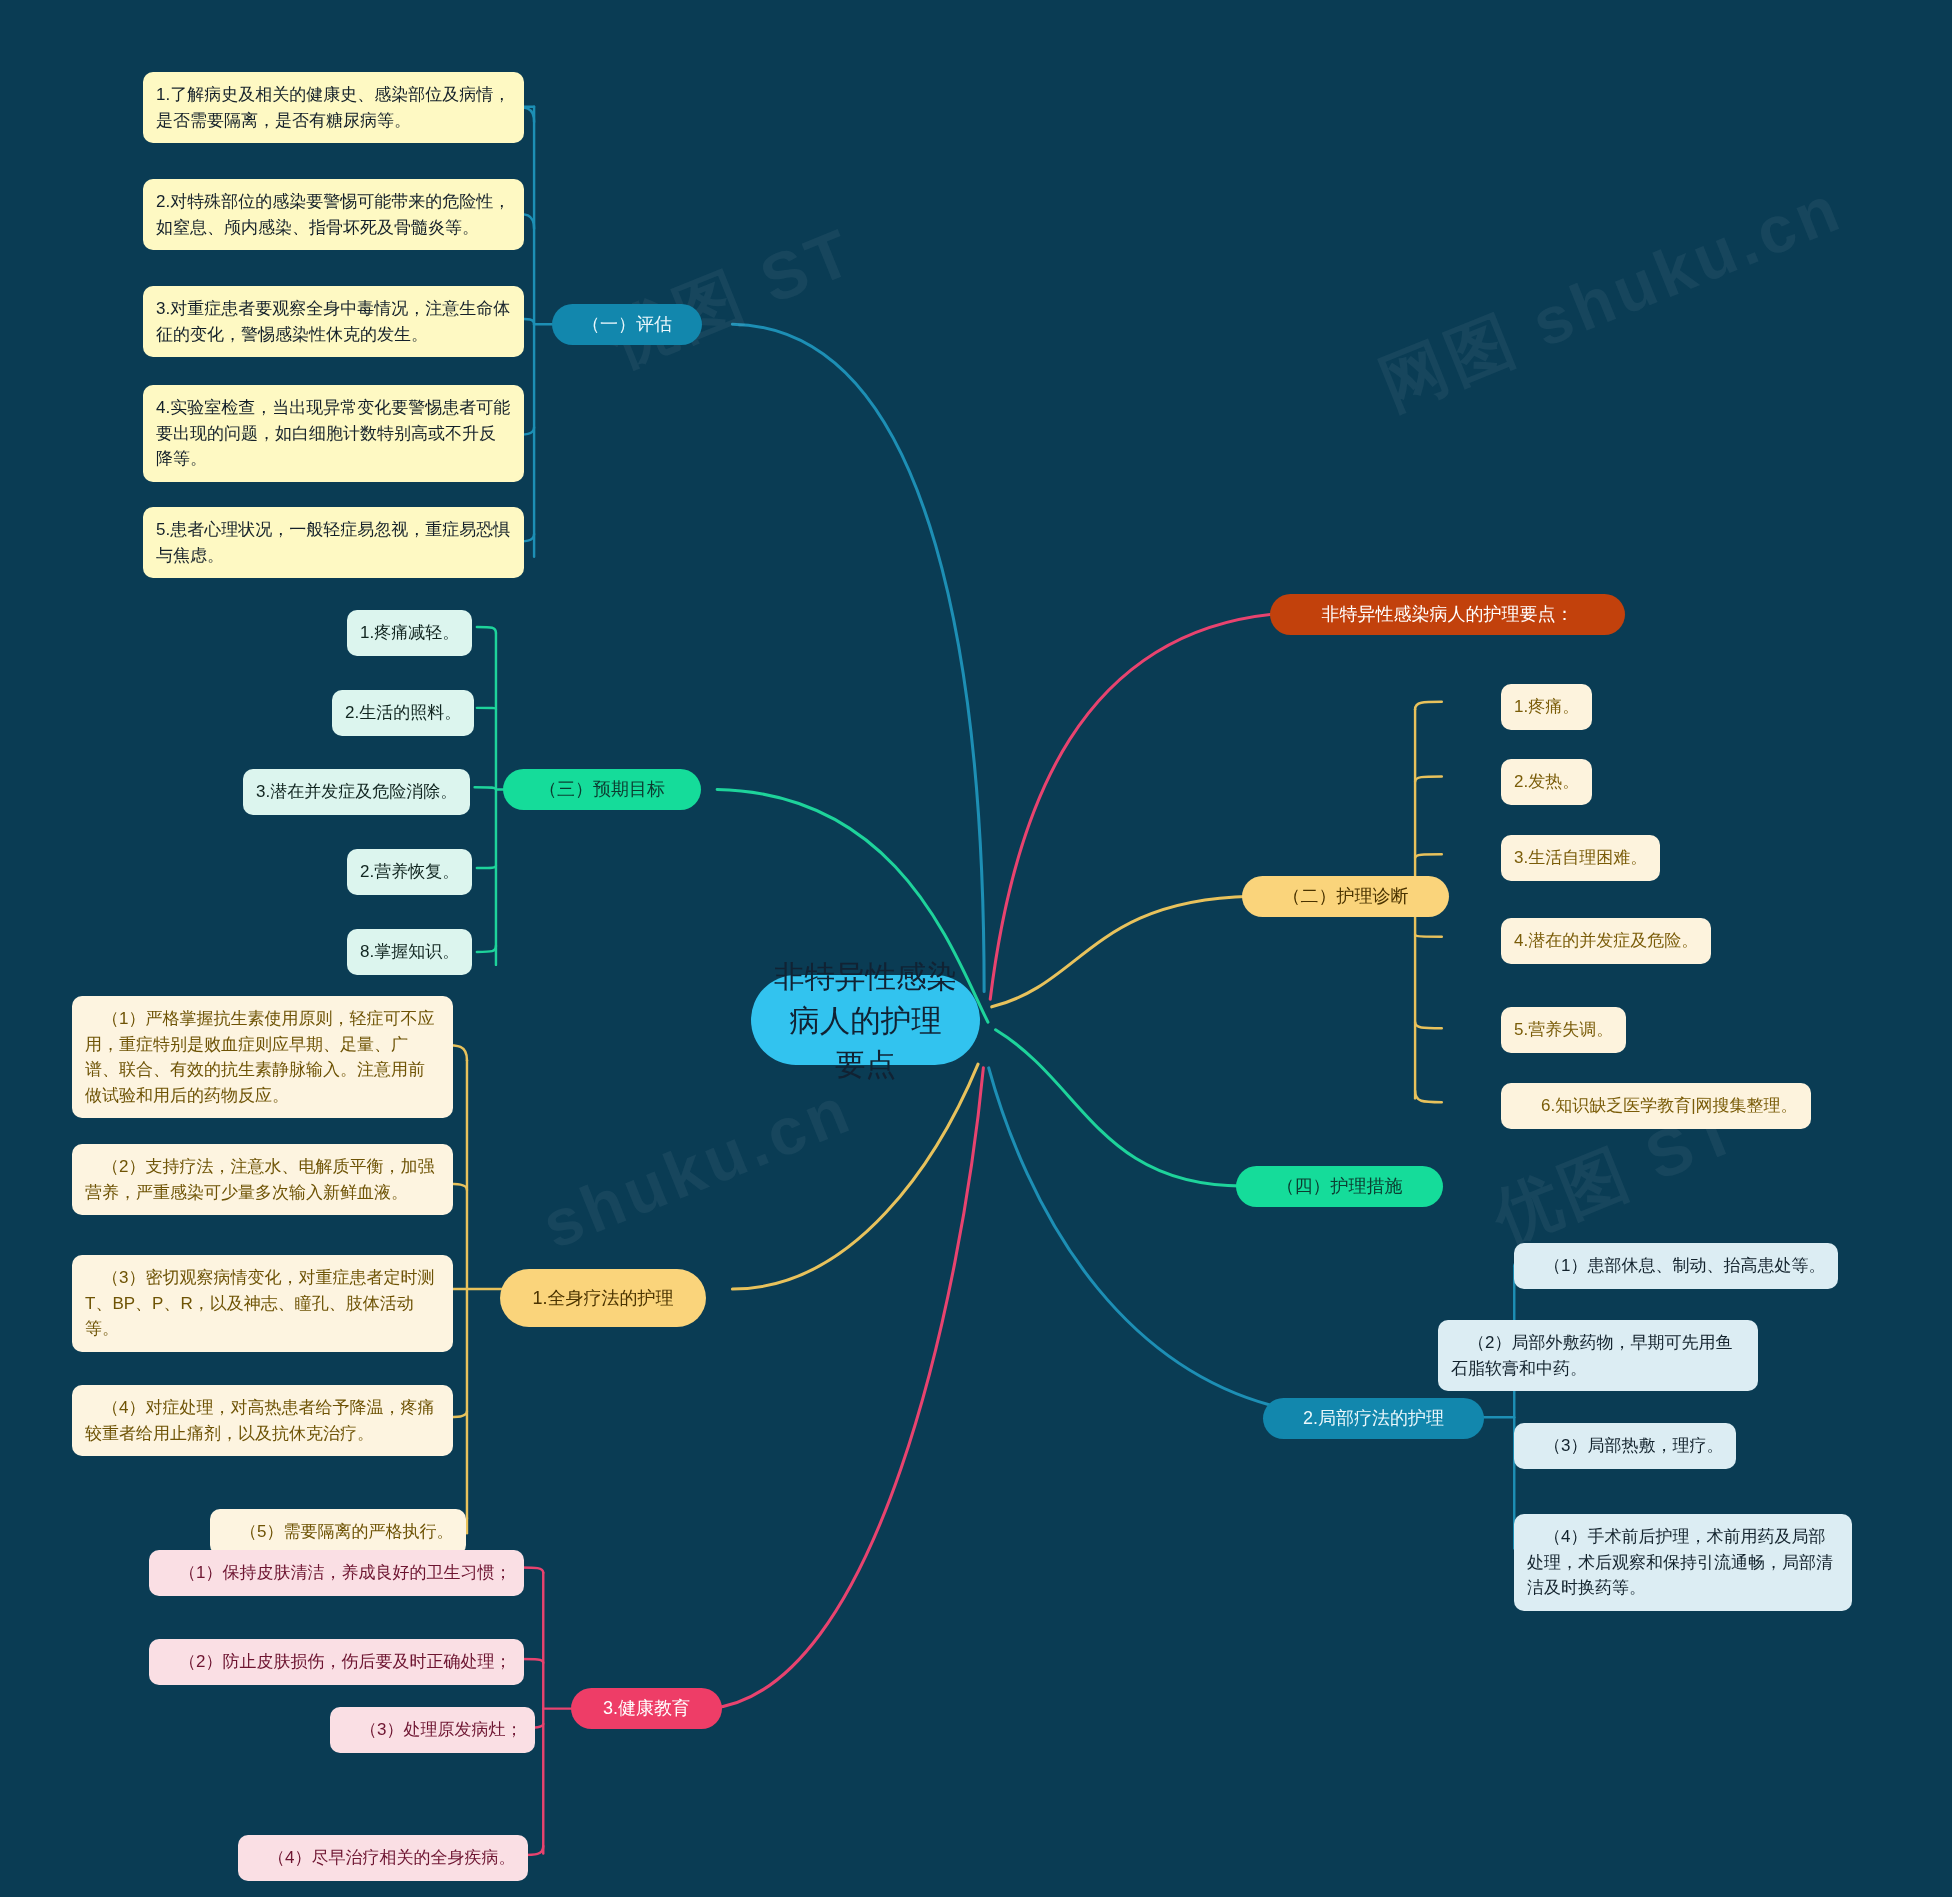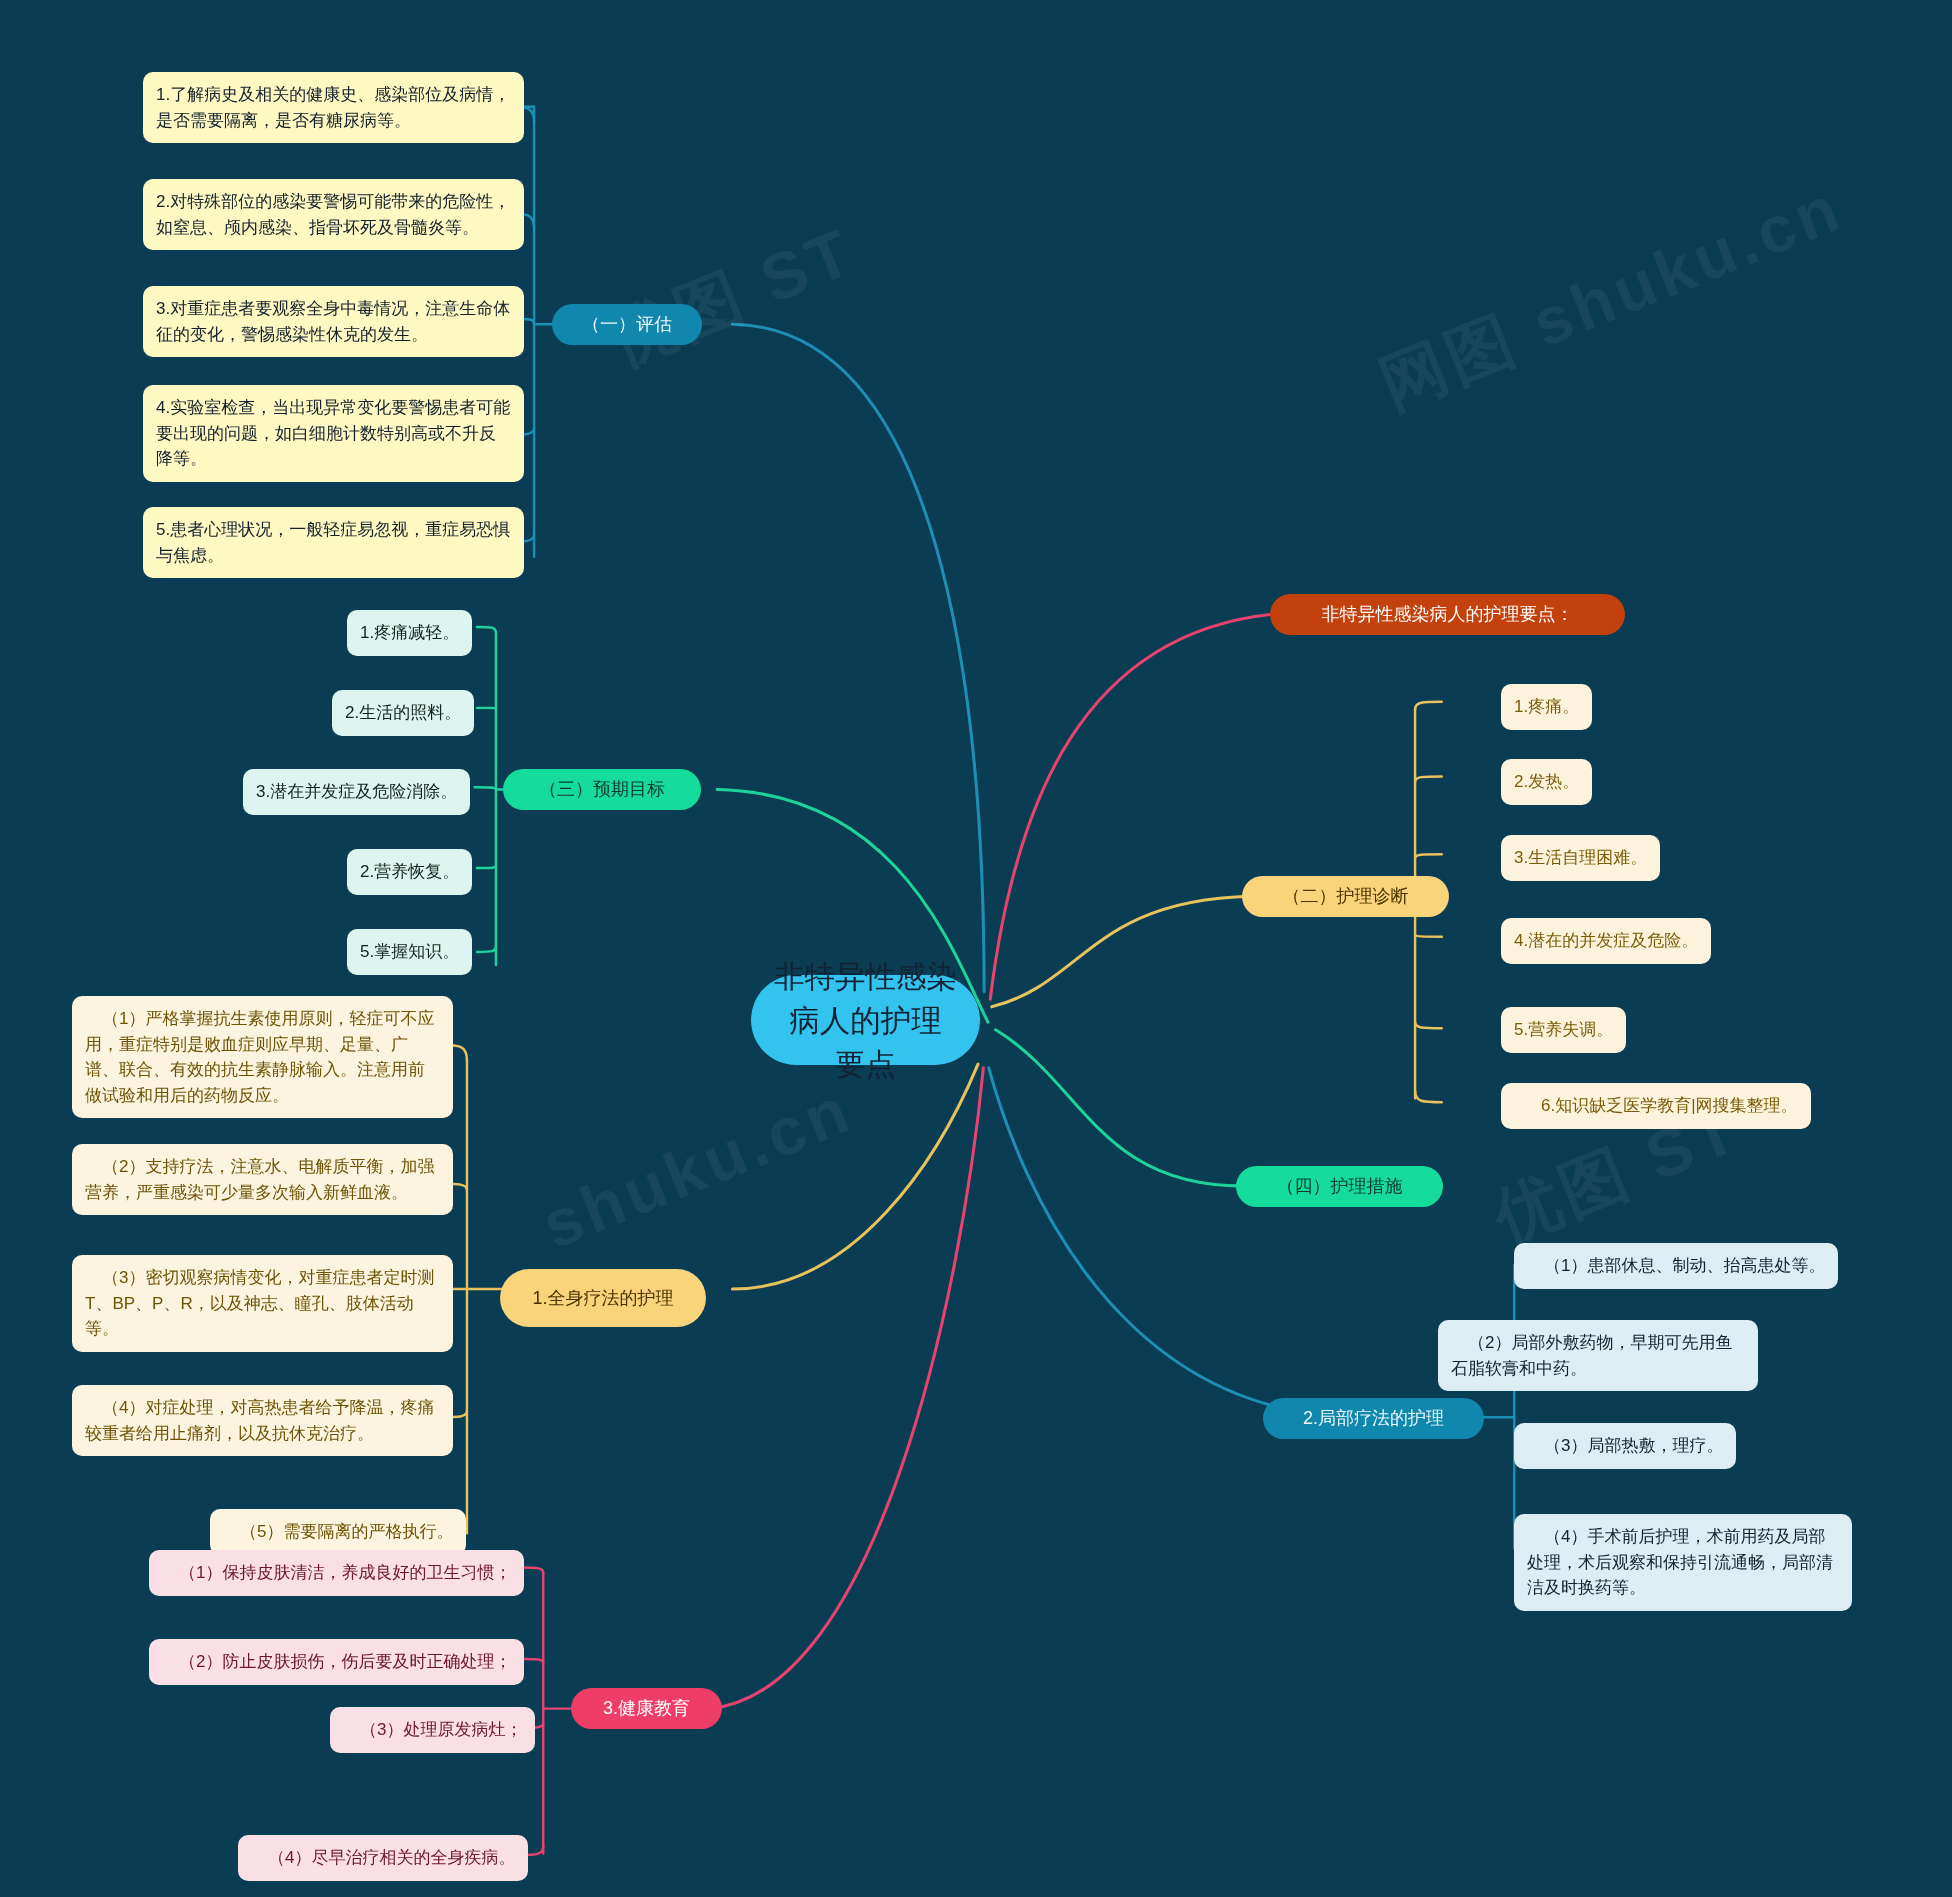--- a/index.html
+++ b/index.html
@@ -170,21 +170,21 @@
   <div class="node leaf leaf-blue" style="left:143px;top:286px;width:381px;">3.对重症患者要观察全身中毒情况，注意生命体征的变化，警惕感染性休克的发生。</div>
   <div class="node leaf leaf-blue" style="left:143px;top:385px;width:381px;">4.实验室检查，当出现异常变化要警惕患者可能要出现的问题，如白细胞计数特别高或不升反降等。</div>
   <div class="node leaf leaf-blue" style="left:143px;top:507px;width:381px;">5.患者心理状况，一般轻症易忽视，重症易恐惧与焦虑。</div>
 
   <div class="node pill pill-green" style="left:503px;top:769px;width:198px;height:41px;">（三）预期目标</div>
 
   <div class="node leaf leaf-mint" style="left:347px;top:610px;width:auto;">1.疼痛减轻。</div>
   <div class="node leaf leaf-mint" style="left:332px;top:690px;width:auto;">2.生活的照料。</div>
   <div class="node leaf leaf-mint" style="left:243px;top:769px;width:auto;">3.潜在并发症及危险消除。</div>
   <div class="node leaf leaf-mint" style="left:347px;top:849px;width:auto;">2.营养恢复。</div>
-  <div class="node leaf leaf-mint" style="left:347px;top:929px;width:auto;">5.掌握知识。</div>
+  <div class="node leaf leaf-mint" style="left:347px;top:929px;width:auto;">8.掌握知识。</div>
 
   <div class="node pill pill-yellow" style="left:1242px;top:876px;width:207px;height:41px;">（二）护理诊断</div>
 
   <div class="node leaf leaf-cream" style="left:1501px;top:684px;width:auto;">1.疼痛。</div>
   <div class="node leaf leaf-cream" style="left:1501px;top:759px;width:auto;">2.发热。</div>
   <div class="node leaf leaf-cream" style="left:1501px;top:835px;width:auto;">3.生活自理困难。</div>
   <div class="node leaf leaf-cream" style="left:1501px;top:918px;width:auto;">4.潜在的并发症及危险。</div>
   <div class="node leaf leaf-cream" style="left:1501px;top:1007px;width:auto;">5.营养失调。</div>
   <div class="node leaf leaf-cream" style="left:1501px;top:1083px;width:auto;padding-left:40px;">6.知识缺乏医学教育|网搜集整理。</div>
 

